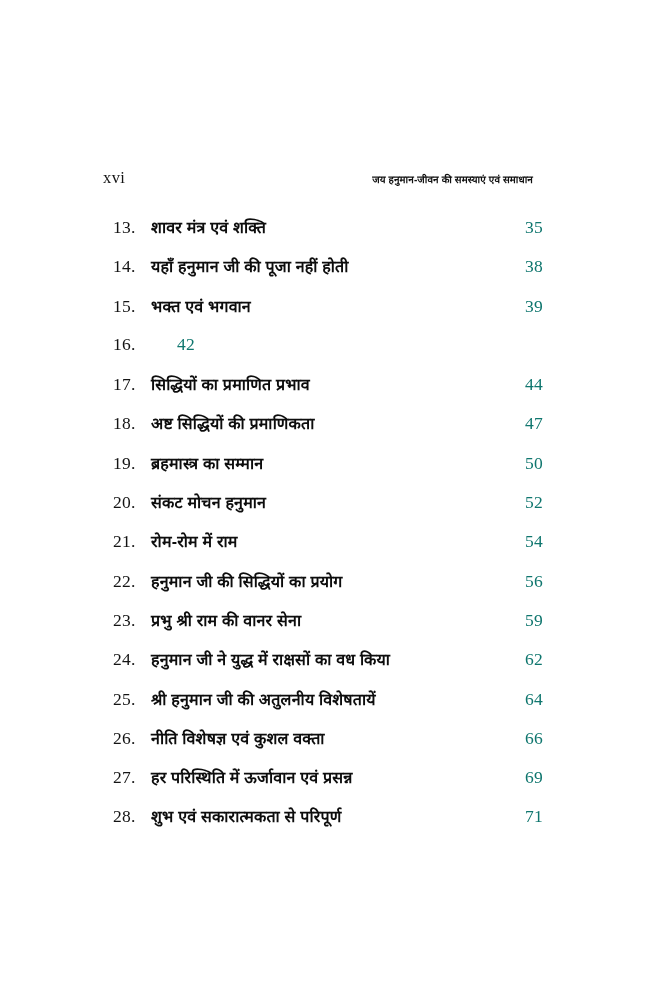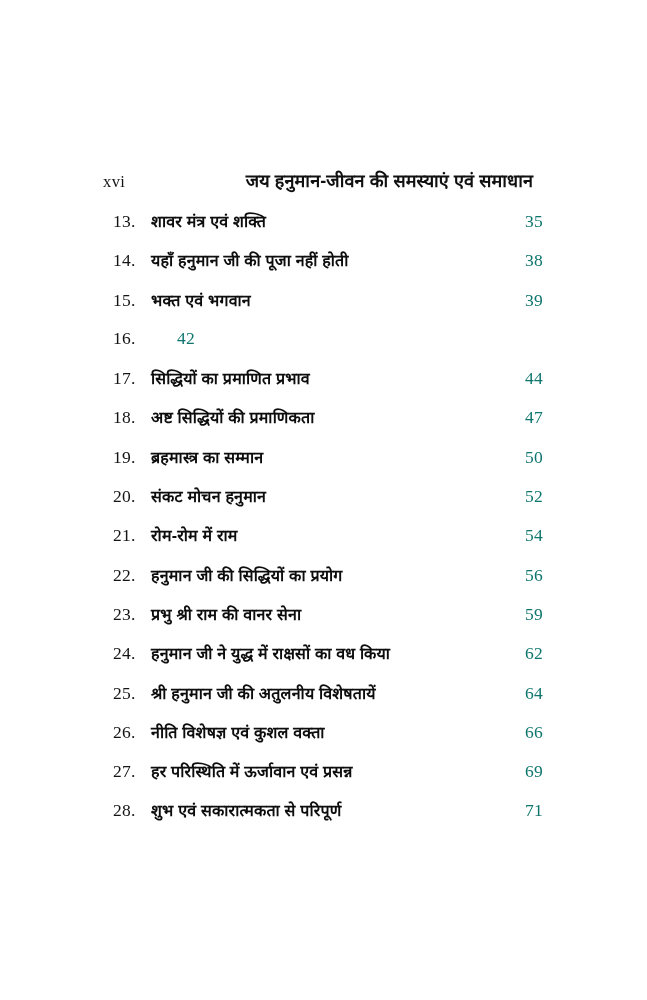--- a/index.html
+++ b/index.html
@@ -39,32 +39,32 @@
     font-family: "Liberation Serif", "DejaVu Serif", serif;
     font-size: 16.5px;
     letter-spacing: 0.4px;
     color: #141414;
     white-space: nowrap;
   }
   .head-title {
     flex: 1;
     text-align: right;
     font-family: "Liberation Sans", "DejaVu Sans", sans-serif;
-    font-size: 18px;
+    font-size: 10px;
     font-weight: 600;
     color: #101010;
     white-space: nowrap;
     letter-spacing: 0.1px;
   }
 
   
   .toc {
     position: absolute;
     left: 113px;
-    top: 210px;
+    top: 216px;
     width: 430px;
   }
   .toc-row {
     display: flex;
     align-items: baseline;
     height: 39.3px;
     white-space: nowrap;
   }
   .toc-num {
     width: 36px;

